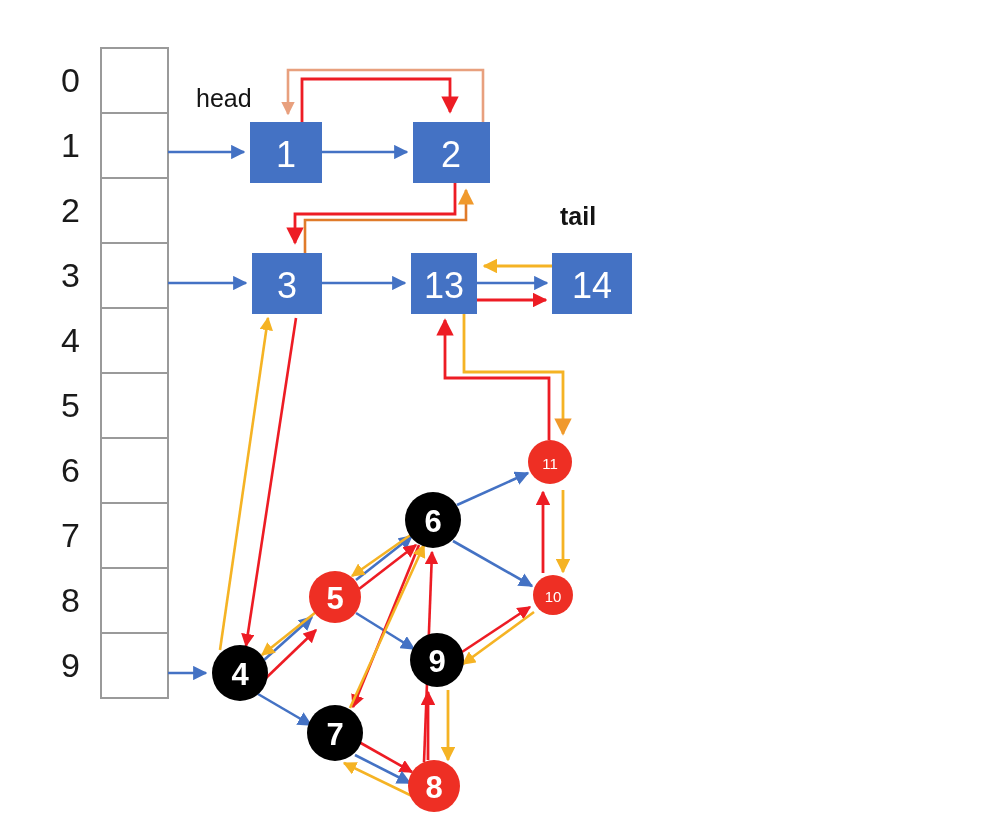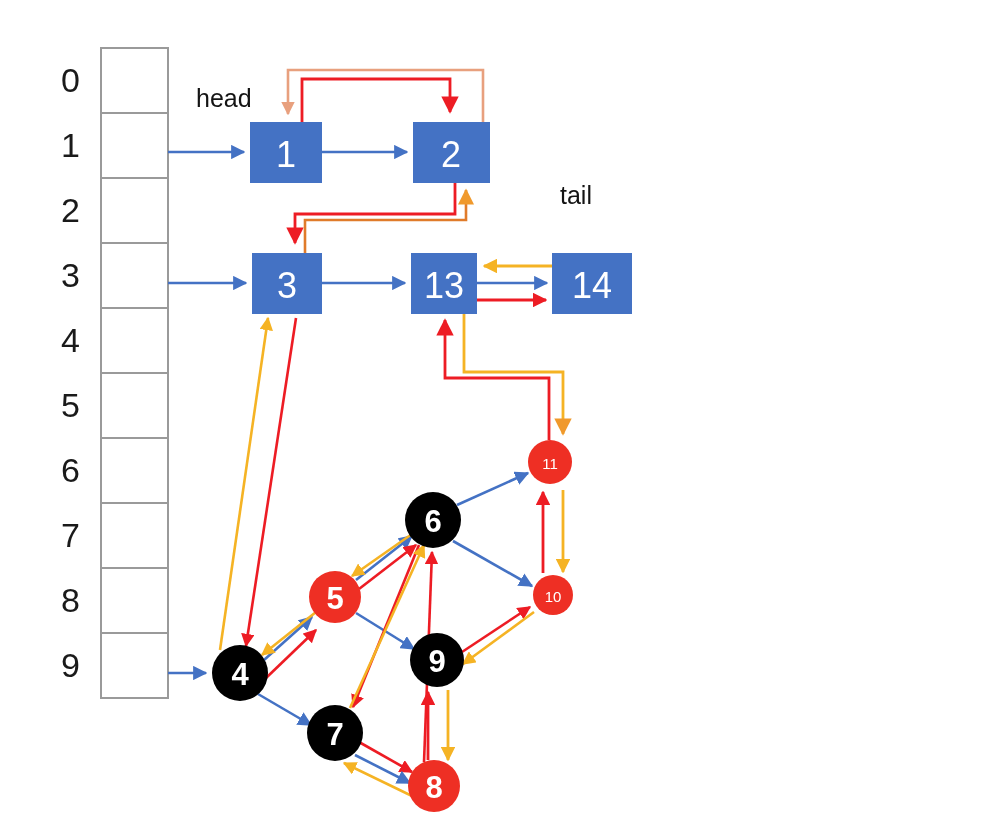--- a/index.html
+++ b/index.html
@@ -30,21 +30,21 @@
   <div class="idx-label" style="left:40px;top:193px;">2</div>
   <div class="idx-label" style="left:40px;top:258px;">3</div>
   <div class="idx-label" style="left:40px;top:323px;">4</div>
   <div class="idx-label" style="left:40px;top:388px;">5</div>
   <div class="idx-label" style="left:40px;top:453px;">6</div>
   <div class="idx-label" style="left:40px;top:518px;">7</div>
   <div class="idx-label" style="left:40px;top:583px;">8</div>
   <div class="idx-label" style="left:40px;top:648px;">9</div>
 
   <div class="word-label" style="left:196px;top:86px;">head</div>
-  <div class="word-label" style="left:560px;top:183px;">tail</div>
+  <div class="word-label" style="left:560px;top:204px;font-weight:bold;">tail</div>
 
   <svg id="canvas" viewBox="0 0 1000 822" xmlns="http://www.w3.org/2000/svg">
     <defs>
       <marker id="ah-blue" viewBox="0 0 10 10" refX="9" refY="5" markerWidth="5.5" markerHeight="5.5" orient="auto-start-reverse">
         <path d="M 0 0 L 10 5 L 0 10 z" fill="#4472c4"></path>
       </marker>
       <marker id="ah-red" viewBox="0 0 10 10" refX="9" refY="5" markerWidth="5.2" markerHeight="5.2" orient="auto-start-reverse">
         <path d="M 0 0 L 10 5 L 0 10 z" fill="#ed1c24"></path>
       </marker>
       <marker id="ah-orange" viewBox="0 0 10 10" refX="9" refY="5" markerWidth="5.2" markerHeight="5.2" orient="auto-start-reverse">

